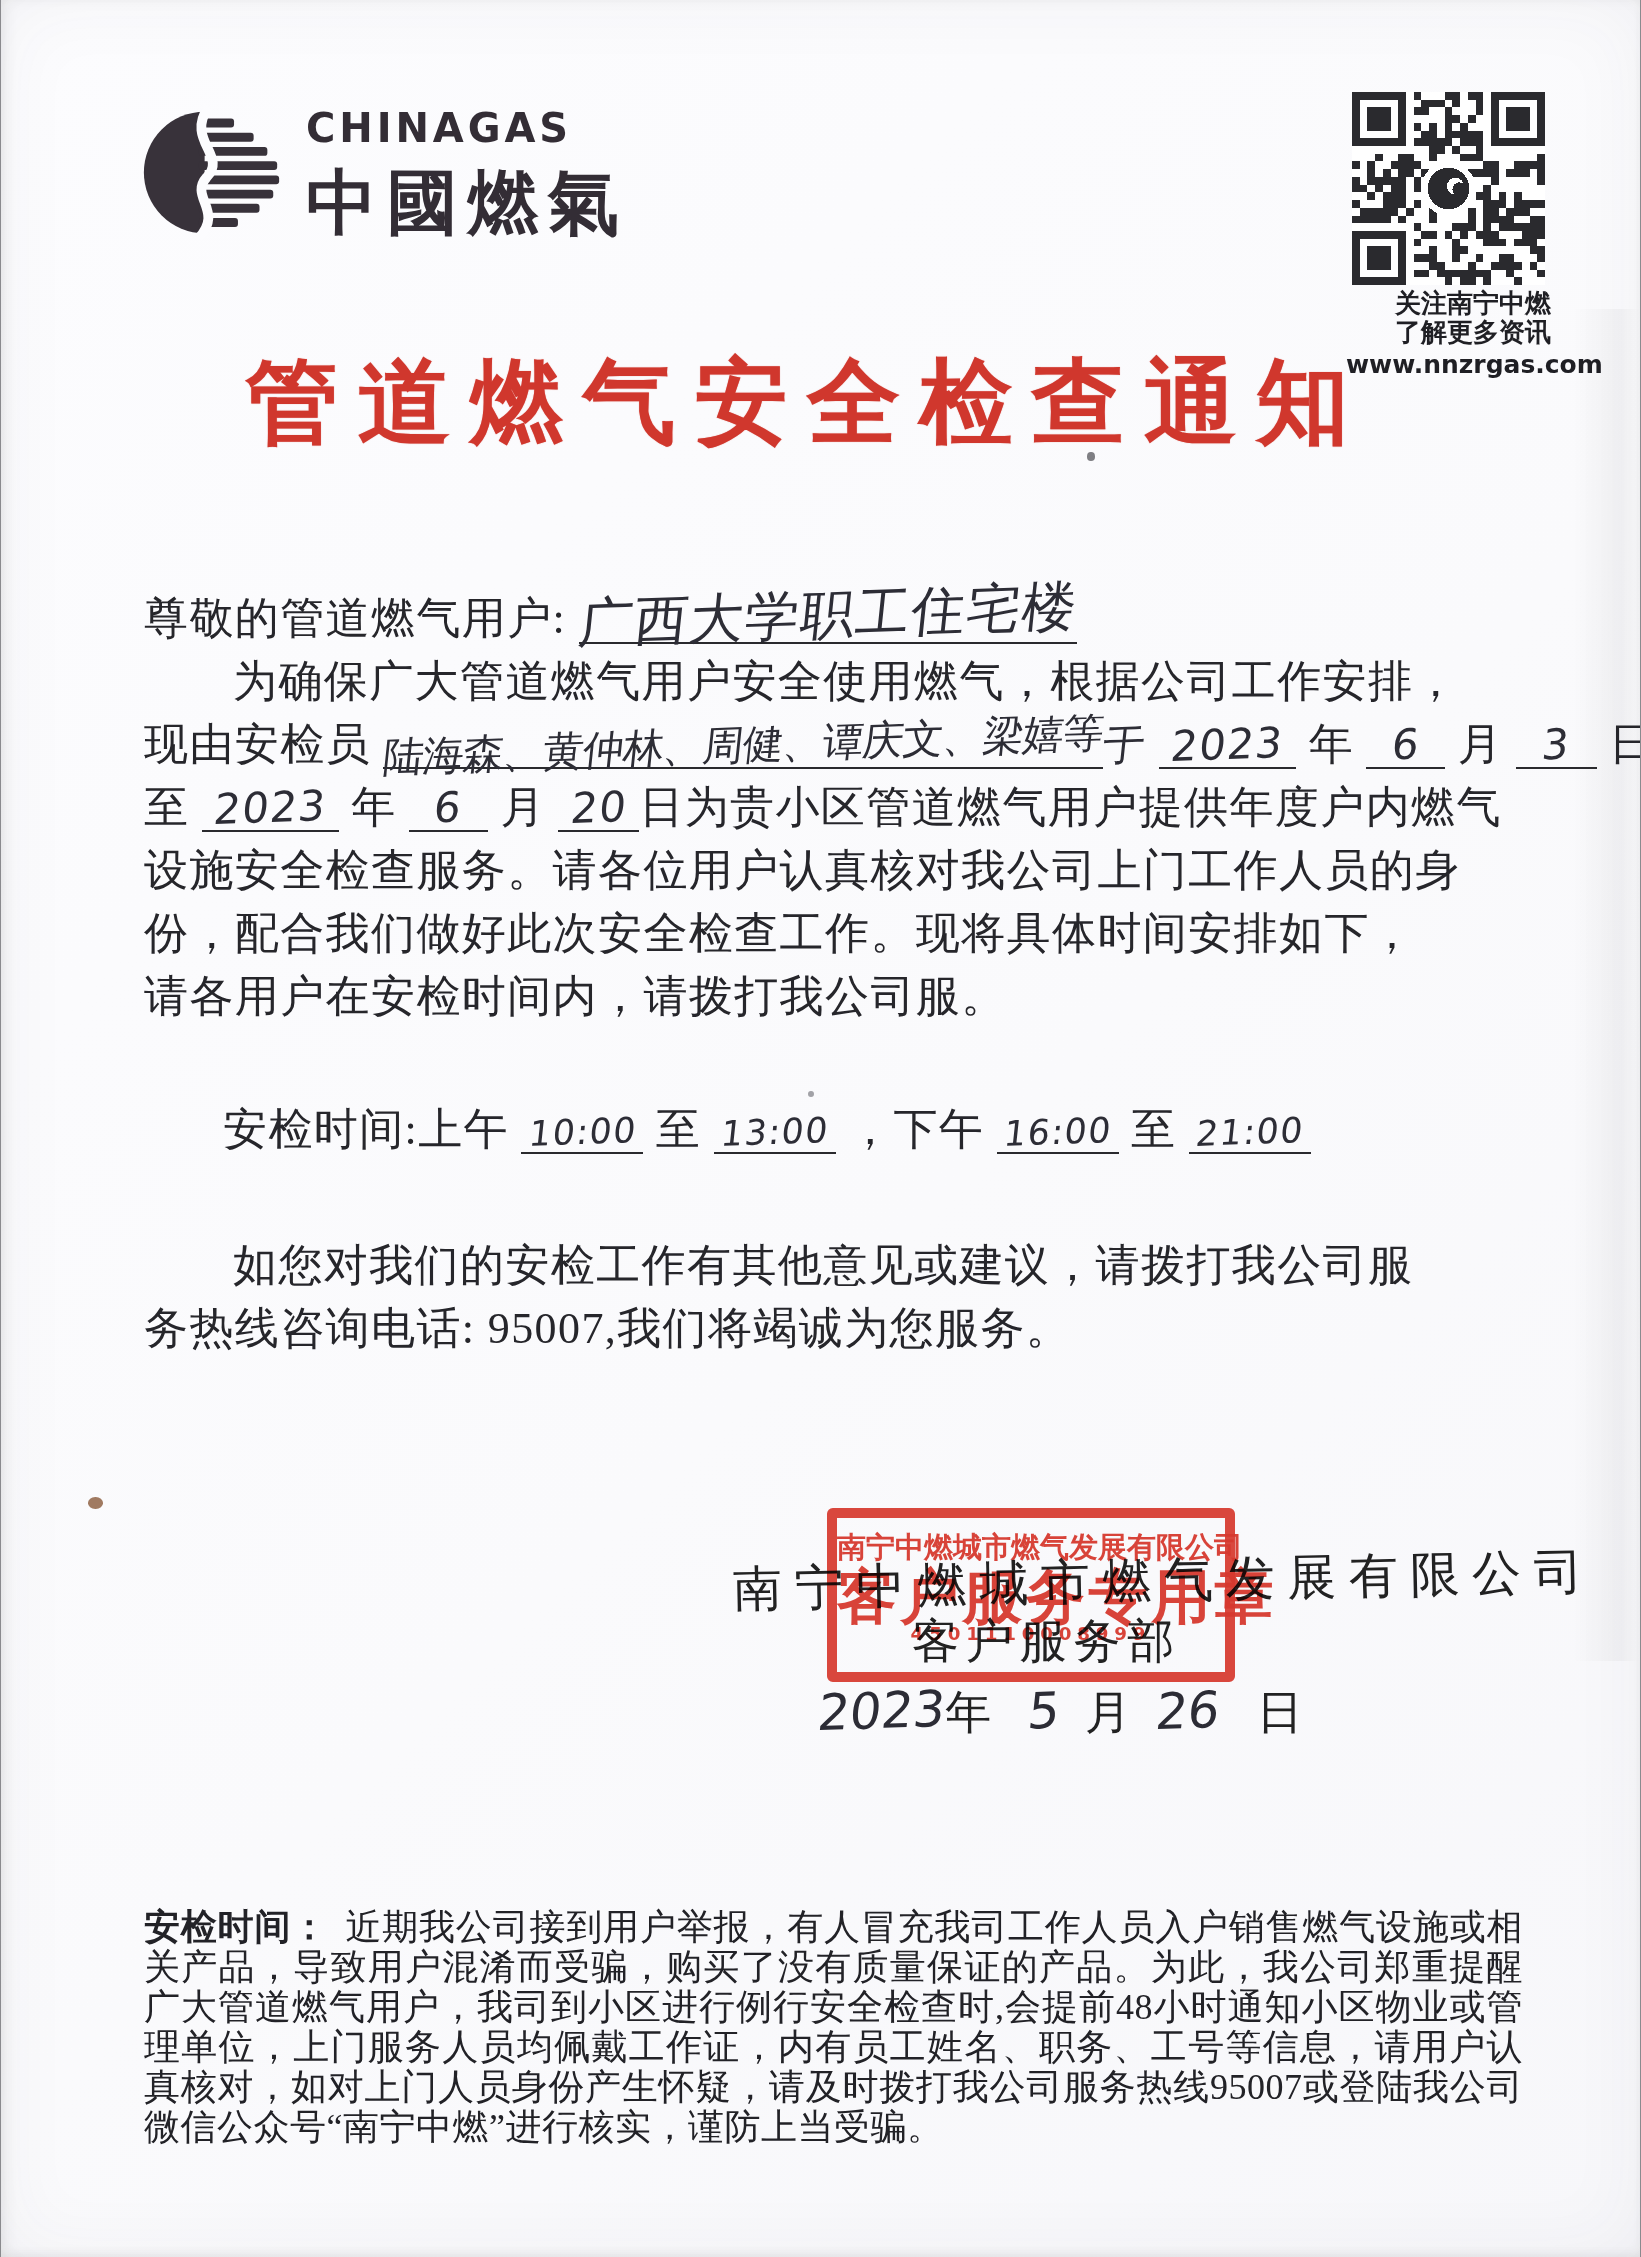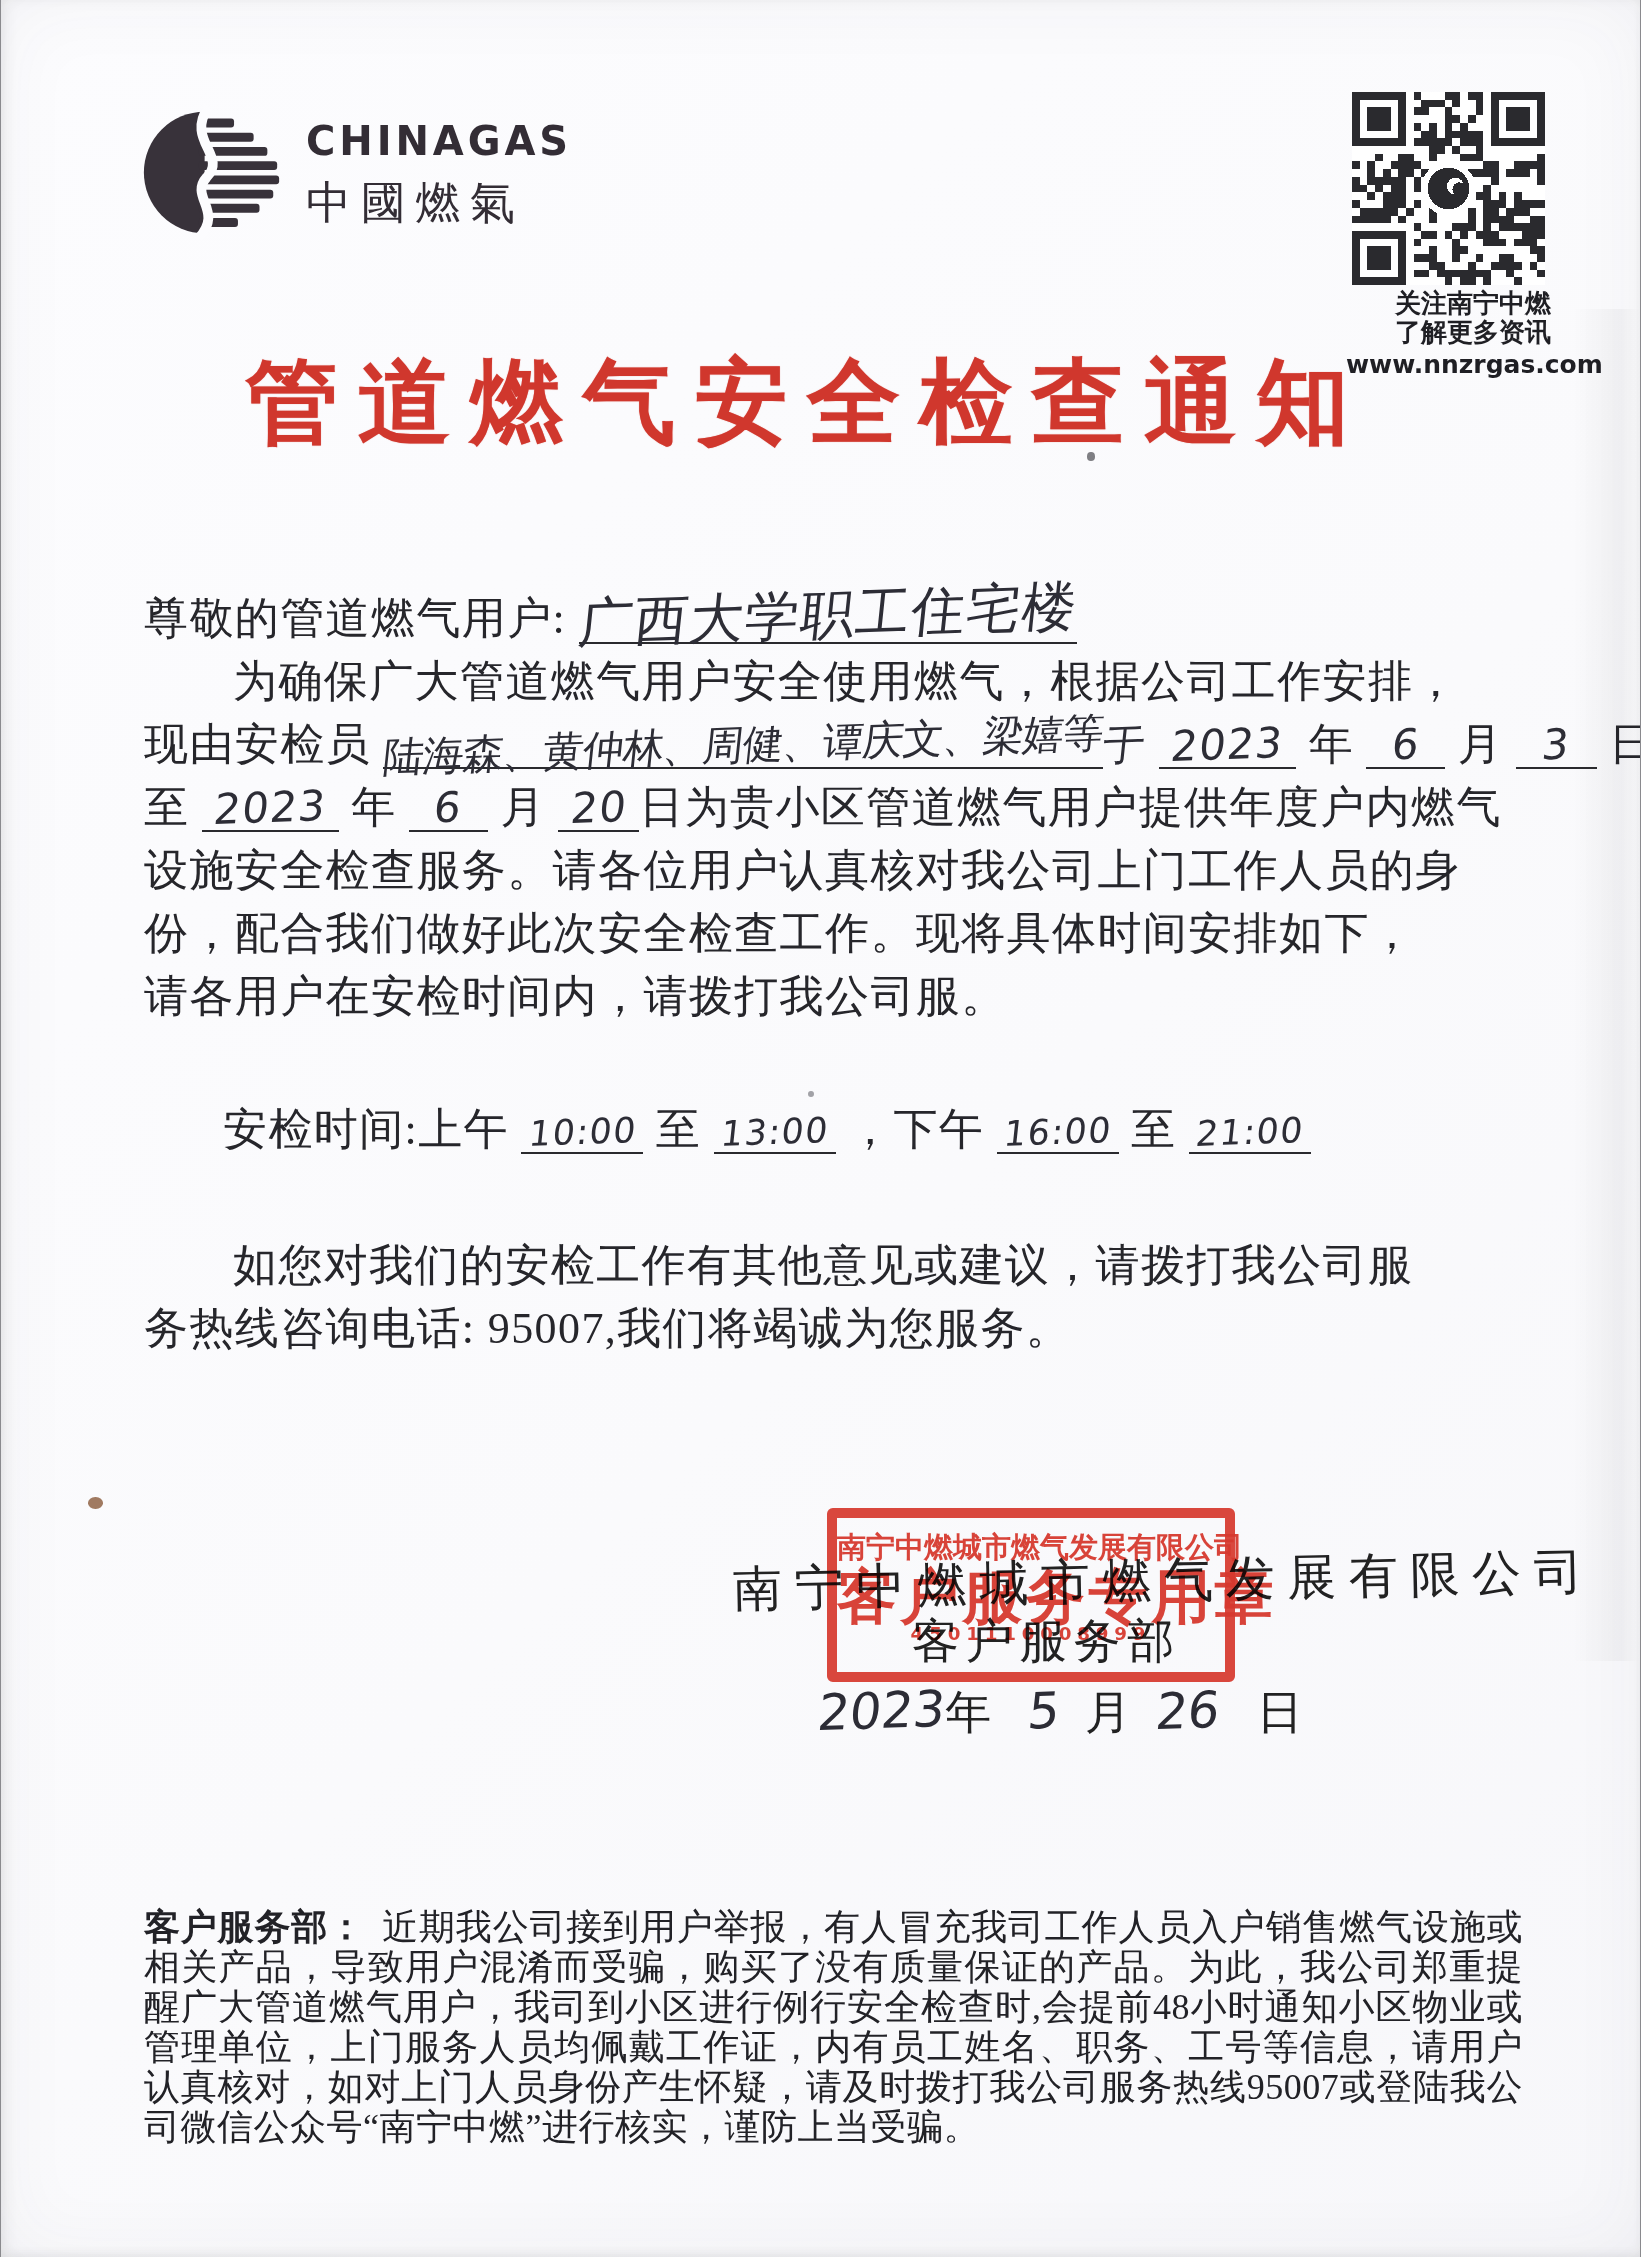--- a/index.html
+++ b/index.html
@@ -11,21 +11,21 @@
     box-shadow:inset 0 0 77px rgba(60,60,80,.05), inset 5.8px 0 13.5px rgba(0,0,0,.05), inset 0 -3.9px 9.7px rgba(0,0,0,.04);
     overflow:hidden;
     font-family:"Liberation Serif","DejaVu Serif",serif;
     color:#26262b;
   }
   
   .logo{position:absolute;left:137px;top:99px;display:flex;align-items:center;}
   .logo-mark{width:147px;height:147px;flex:0 0 auto;}
   .logo-text{margin-left:21px;color:#332d35;font-family:"DejaVu Sans","Liberation Sans",sans-serif;}
   .logo-en{font-size:40px;font-weight:bold;letter-spacing:3.9px;line-height:1;}
-  .logo-cn{font-size:45px;font-weight:normal;letter-spacing:9.7px;line-height:1;margin-top:19px;}
+  .logo-cn{font-size:71px;font-weight:bold;letter-spacing:9.7px;line-height:1;margin-top:19px;}
   .qr-wrap{position:absolute;left:1345px;top:92px;width:205px;text-align:right;}
   #qr-box{width:193px;height:193px;margin:0 auto;background:#fff;}
   .qr-cap{font-family:"DejaVu Sans","Liberation Sans",sans-serif;font-weight:bold;color:#1f1f24;font-size:26px;line-height:33px;margin-top:1.9px;}
   .qr-url{font-family:"DejaVu Sans","Liberation Sans",sans-serif;font-weight:bold;color:#1f1f24;font-size:25px;line-height:31px;}
   
   .doc-title{
     position:absolute;top:340px;left:0;width:1612px;text-align:center;
     font-family:"DejaVu Sans","Liberation Sans",sans-serif;
     font-weight:bold;font-size:93px;letter-spacing:19.3px;color:#d0372d;
     text-shadow:0 0 1px rgba(208,55,45,.6);
@@ -396,21 +396,21 @@
       <div class="stamp-num">4501110008999</div>
     </div>
     <div class="sign-company">南宁中燃城市燃气发展有限公司</div>
     <div class="sign-dept">客户服务部</div>
     <div class="sign-date">
       <span class="hw">2023</span><span>年</span><span class="sp-m"></span><span class="hw">5</span><span class="sp-s"></span><span>月</span><span class="sp-s"></span><span class="hw">26</span><span class="sp-m"></span><span>日</span>
     </div>
   </div>
 
   <p class="notice">
-    <span class="notice-label">客户服务部：</span><span>近期我公司接到用户举报，有人冒充我司工作人员入户销售燃气设施或相关产品，导致用户混淆而受骗，购买了没有质量保证的产品。为此，我公司郑重提醒广大管道燃气用户，我司到小区进行例行安全检查时,会提前48小时通知小区物业或管理单位，上门服务人员均佩戴工作证，内有员工姓名、职务、工号等信息，请用户认真核对，如对上门人员身份产生怀疑，请及时拨打我公司服务热线95007或登陆我公司微信公众号“南宁中燃”进行核实，谨防上当受骗。</span>
+    <span class="notice-label">安检时间：</span><span>近期我公司接到用户举报，有人冒充我司工作人员入户销售燃气设施或相关产品，导致用户混淆而受骗，购买了没有质量保证的产品。为此，我公司郑重提醒广大管道燃气用户，我司到小区进行例行安全检查时,会提前48小时通知小区物业或管理单位，上门服务人员均佩戴工作证，内有员工姓名、职务、工号等信息，请用户认真核对，如对上门人员身份产生怀疑，请及时拨打我公司服务热线95007或登陆我公司微信公众号“南宁中燃”进行核实，谨防上当受骗。</span>
   </p>
 
   <span class="speck speck1"></span>
   <span class="speck speck2"></span>
   <span class="speck speck3"></span>
   <span class="crease"></span>
 </div>
 
 
 </body></html>

